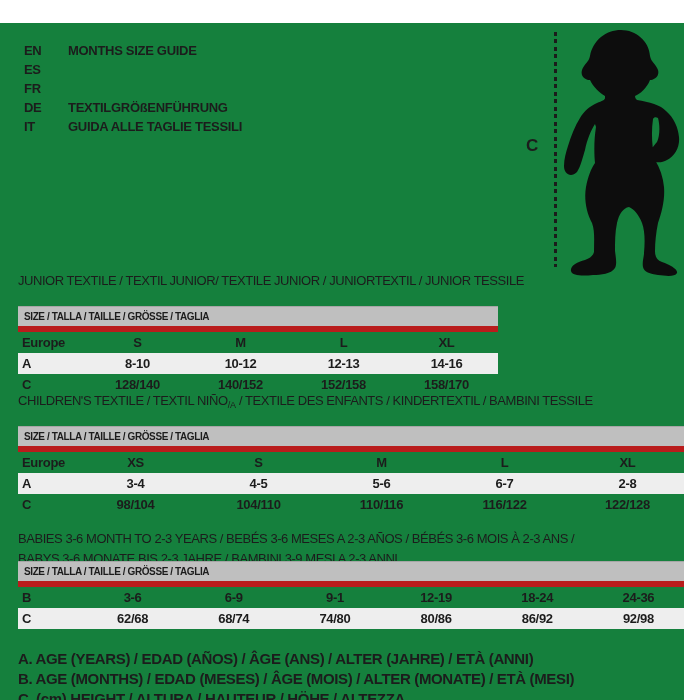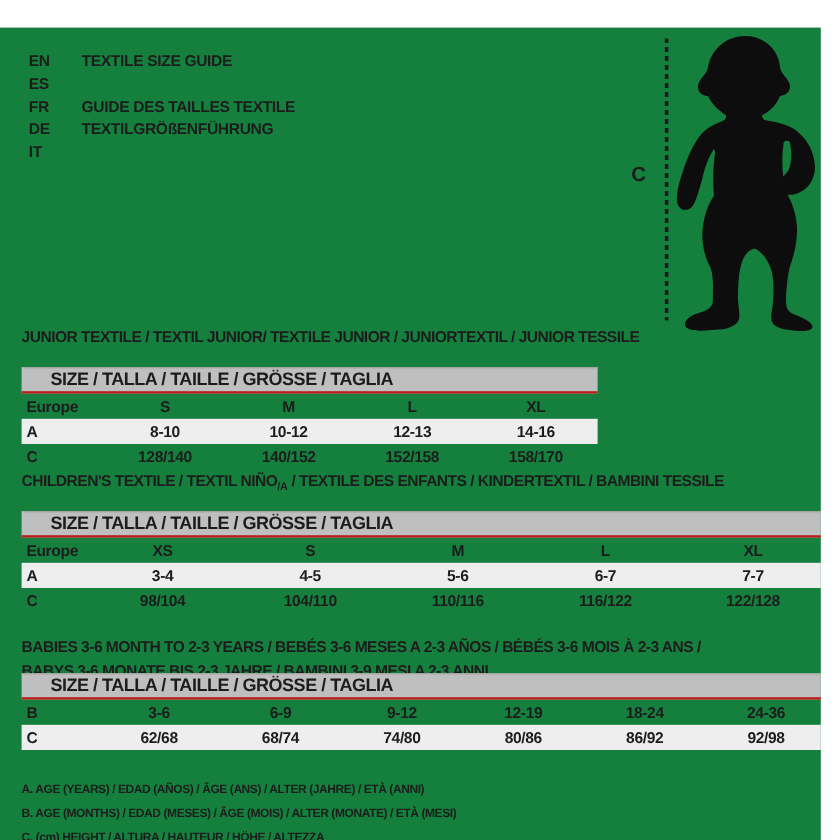--- a/index.html
+++ b/index.html
@@ -24,66 +24,66 @@
   
   .dash-line{
     position:absolute;left:554px;top:9px;width:3px;height:235px;
     background:repeating-linear-gradient(to bottom,#1b1b1b 0 4px,transparent 4px 7.5px);
   }
   .fig-label{position:absolute;left:526px;top:113px;font-size:17px;font-weight:700;}
   .silhouette{position:absolute;left:557px;top:3px;}
   
   .sec-title{
     position:absolute;left:18px;white-space:nowrap;
-    font-size:13px;font-weight:700;letter-spacing:-0.45px;
+    font-size:13px;font-weight:400;letter-spacing:-0.45px;
   }
   .sec-title .subscr{font-size:9px;vertical-align:-3px;letter-spacing:-0.2px;}
   .title-line{height:20px;line-height:20px;}
   
   .size-table{position:absolute;left:18px;}
   .size-bar{
     height:19px;line-height:19px;
     background:#bfbfbf;
     border-top:1px solid #a6a6a6;
-    border-bottom:2px solid #b91c1c;
-    padding-left:24px;box-sizing:content-box;
-    font-size:15px;font-weight:700;letter-spacing:-0.4px;
+    border-bottom:6px solid #b91c1c;
+    padding-left:6px;box-sizing:content-box;
+    font-size:10px;font-weight:700;letter-spacing:-0.4px;
     color:#1c1c1c;white-space:nowrap;
   }
   .trow{display:grid;height:21px;align-items:center;font-size:13px;font-weight:700;}
   .trow.shaded{background:#eeeeee;}
   .rlabel{padding-left:4px;text-align:left;}
   .rcell{text-align:center;}
   
   .notes{position:absolute;left:18px;top:626px;}
-  .note-line{height:20px;line-height:20px;font-size:10px;font-weight:700;white-space:nowrap;letter-spacing:-0.35px;}
+  .note-line{height:20px;line-height:20px;font-size:15px;font-weight:700;white-space:nowrap;letter-spacing:-0.35px;}
 </style>
 </head>
 <body>
 
 <div class="canvas">
 
   <div class="lang-list">
     <div class="lang-row">
       <span class="lang-code">EN</span>
-      <span class="lang-label">TEXTILE SIZE GUIDE</span>
+      <span class="lang-label">MONTHS SIZE GUIDE</span>
     </div>
     <div class="lang-row">
       <span class="lang-code">ES</span>
     </div>
     <div class="lang-row">
       <span class="lang-code">FR</span>
-      <span class="lang-label">GUIDE DES TAILLES TEXTILE</span>
     </div>
     <div class="lang-row">
       <span class="lang-code">DE</span>
       <span class="lang-label">TEXTILGRÖßENFÜHRUNG</span>
     </div>
     <div class="lang-row">
       <span class="lang-code">IT</span>
+      <span class="lang-label">GUIDA ALLE TAGLIE TESSILI</span>
     </div>
   </div>
 
   <div class="dash-line"></div>
   <div class="fig-label">C</div>
   <svg class="silhouette" width="138" height="250" viewBox="0 0 138 250">
     <path fill="#0d0d0d" d="
       M64,4
       C79,4 92,15 93,30
       C94,36 99,38 101,44 C103,51 96,54 93,54
@@ -172,21 +172,21 @@
           <span class="rcell">M</span>
           <span class="rcell">L</span>
           <span class="rcell">XL</span>
         </div>
         <div class="trow shaded" style="grid-template-columns: 56px repeat(5, 1fr);">
           <span class="rlabel">A</span>
           <span class="rcell">3-4</span>
           <span class="rcell">4-5</span>
           <span class="rcell">5-6</span>
           <span class="rcell">6-7</span>
-          <span class="rcell">7-7</span>
+          <span class="rcell">2-8</span>
         </div>
         <div class="trow" style="grid-template-columns: 56px repeat(5, 1fr);">
           <span class="rlabel">C</span>
           <span class="rcell">98/104</span>
           <span class="rcell">104/110</span>
           <span class="rcell">110/116</span>
           <span class="rcell">116/122</span>
           <span class="rcell">122/128</span>
         </div>
       </div>
@@ -196,21 +196,21 @@
     <div class="title-line">BABIES 3-6 MONTH TO 2-3 YEARS / BEBÉS 3-6 MESES A 2-3 AÑOS / BÉBÉS 3-6 MOIS À 2-3 ANS /</div>
     <div class="title-line">BABYS 3-6 MONATE BIS 2-3 JAHRE / BAMBINI 3-9 MESI A 2-3 ANNI</div>
   </div>
   <div class="size-table" style="top:538px;width:671px;">
     <div class="size-bar">SIZE / TALLA / TAILLE / GRÖSSE / TAGLIA</div>
     <div>
         <div class="trow" style="grid-template-columns: 64px repeat(6, 1fr);">
           <span class="rlabel">B</span>
           <span class="rcell">3-6</span>
           <span class="rcell">6-9</span>
-          <span class="rcell">9-12</span>
+          <span class="rcell">9-1</span>
           <span class="rcell">12-19</span>
           <span class="rcell">18-24</span>
           <span class="rcell">24-36</span>
         </div>
         <div class="trow shaded" style="grid-template-columns: 64px repeat(6, 1fr);">
           <span class="rlabel">C</span>
           <span class="rcell">62/68</span>
           <span class="rcell">68/74</span>
           <span class="rcell">74/80</span>
           <span class="rcell">80/86</span>

